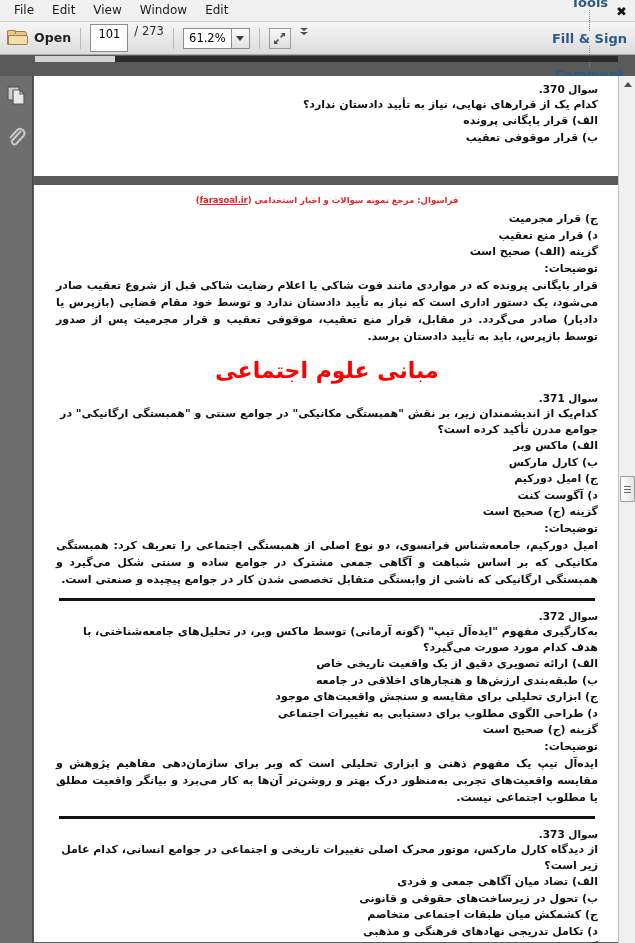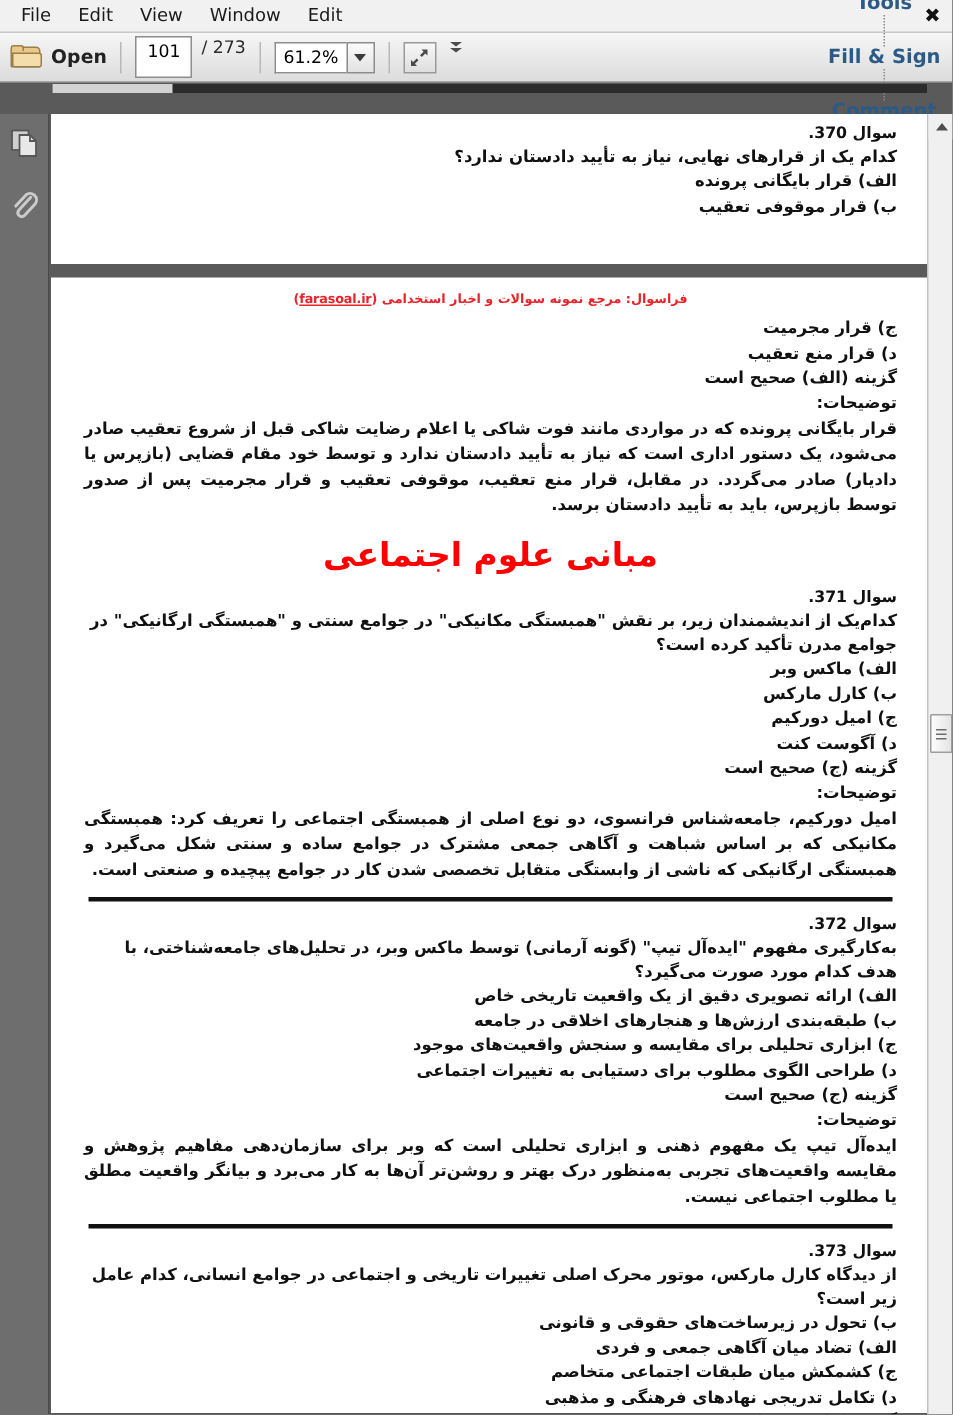--- a/index.html
+++ b/index.html
@@ -518,22 +518,22 @@
           <div class="opt">ج) ابزاری تحلیلی برای مقایسه و سنجش واقعیت‌های موجود</div>
           <div class="opt">د) طراحی الگوی مطلوب برای دستیابی به تغییرات اجتماعی</div>
           <div class="ans">گزینه (ج) صحیح است</div>
           <div class="expl-label">توضیحات:</div>
           <div class="expl-body">ایده‌آل تیپ یک مفهوم ذهنی و ابزاری تحلیلی است که وبر برای سازمان‌دهی مفاهیم پژوهش و مقایسه واقعیت‌های تجربی به‌منظور درک بهتر و روشن‌تر آن‌ها به کار می‌برد و بیانگر واقعیت مطلق یا مطلوب اجتماعی نیست.</div>
 
           <hr class="qrule">
 
           <div class="q-num">سوال 373.</div>
           <div class="q-text">از دیدگاه کارل مارکس، موتور محرک اصلی تغییرات تاریخی و اجتماعی در جوامع انسانی، کدام عامل زیر است؟</div>
+          <div class="opt">الف) تضاد میان آگاهی جمعی و فردی</div>
           <div class="opt">ب) تحول در زیرساخت‌های حقوقی و قانونی</div>
-          <div class="opt">الف) تضاد میان آگاهی جمعی و فردی</div>
           <div class="opt">ج) کشمکش میان طبقات اجتماعی متخاصم</div>
           <div class="opt">د) تکامل تدریجی نهادهای فرهنگی و مذهبی</div>
           <div class="ans">گزینه (ج) صحیح است</div>
 
           <div class="blank-tail"></div>
         </div>
       </div>
 
       <div class="page-gap"></div>
 

